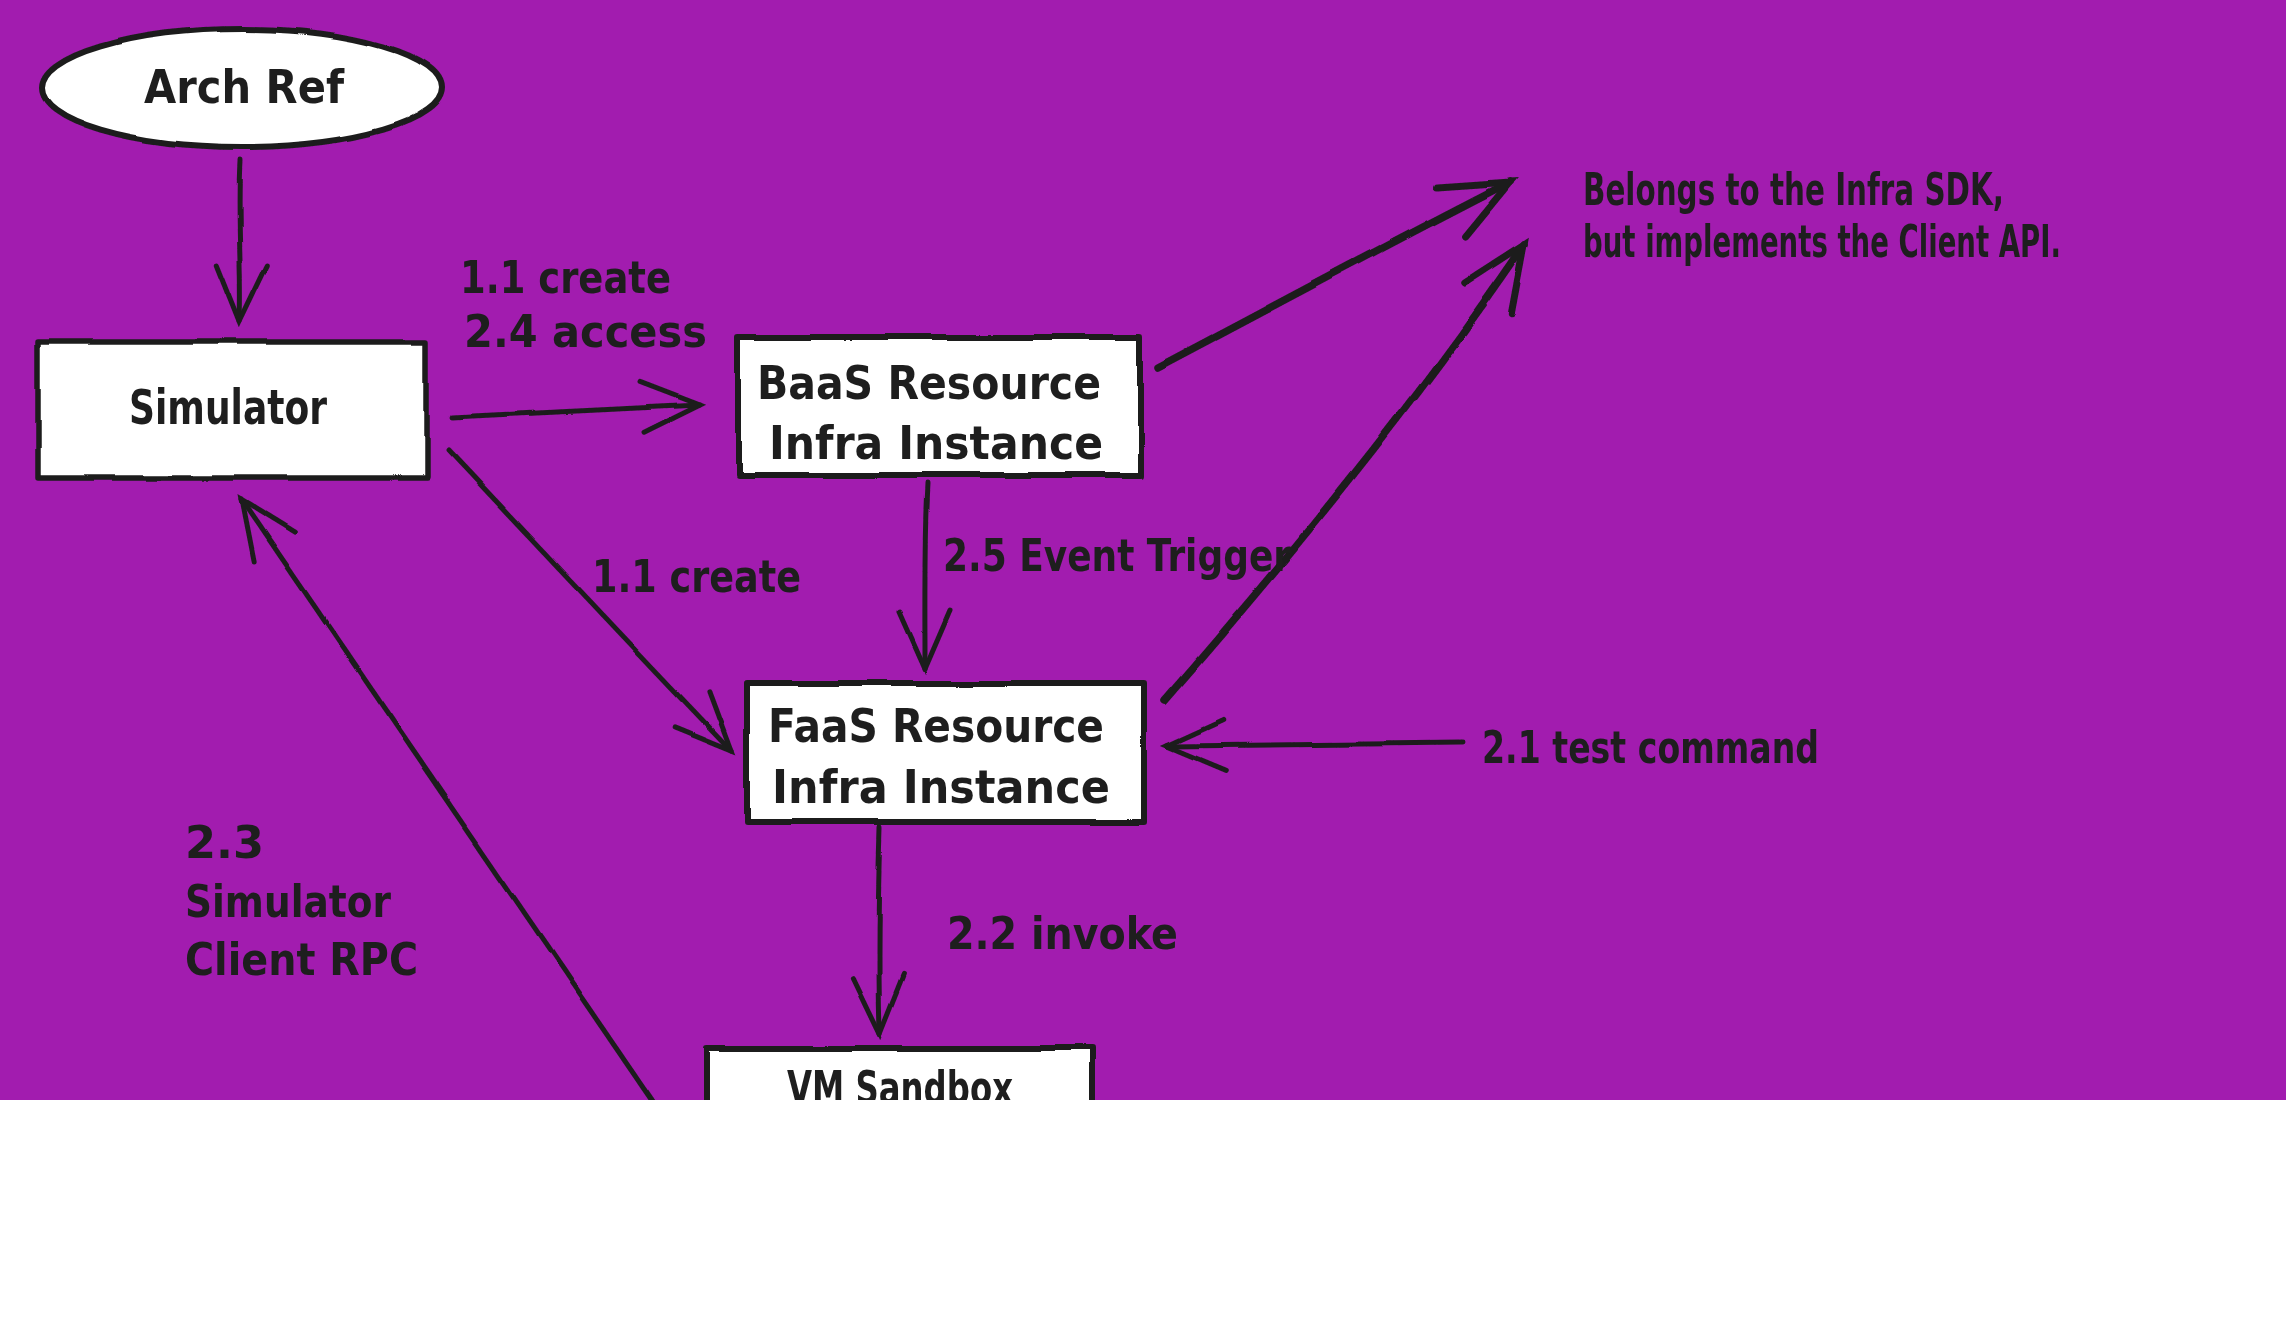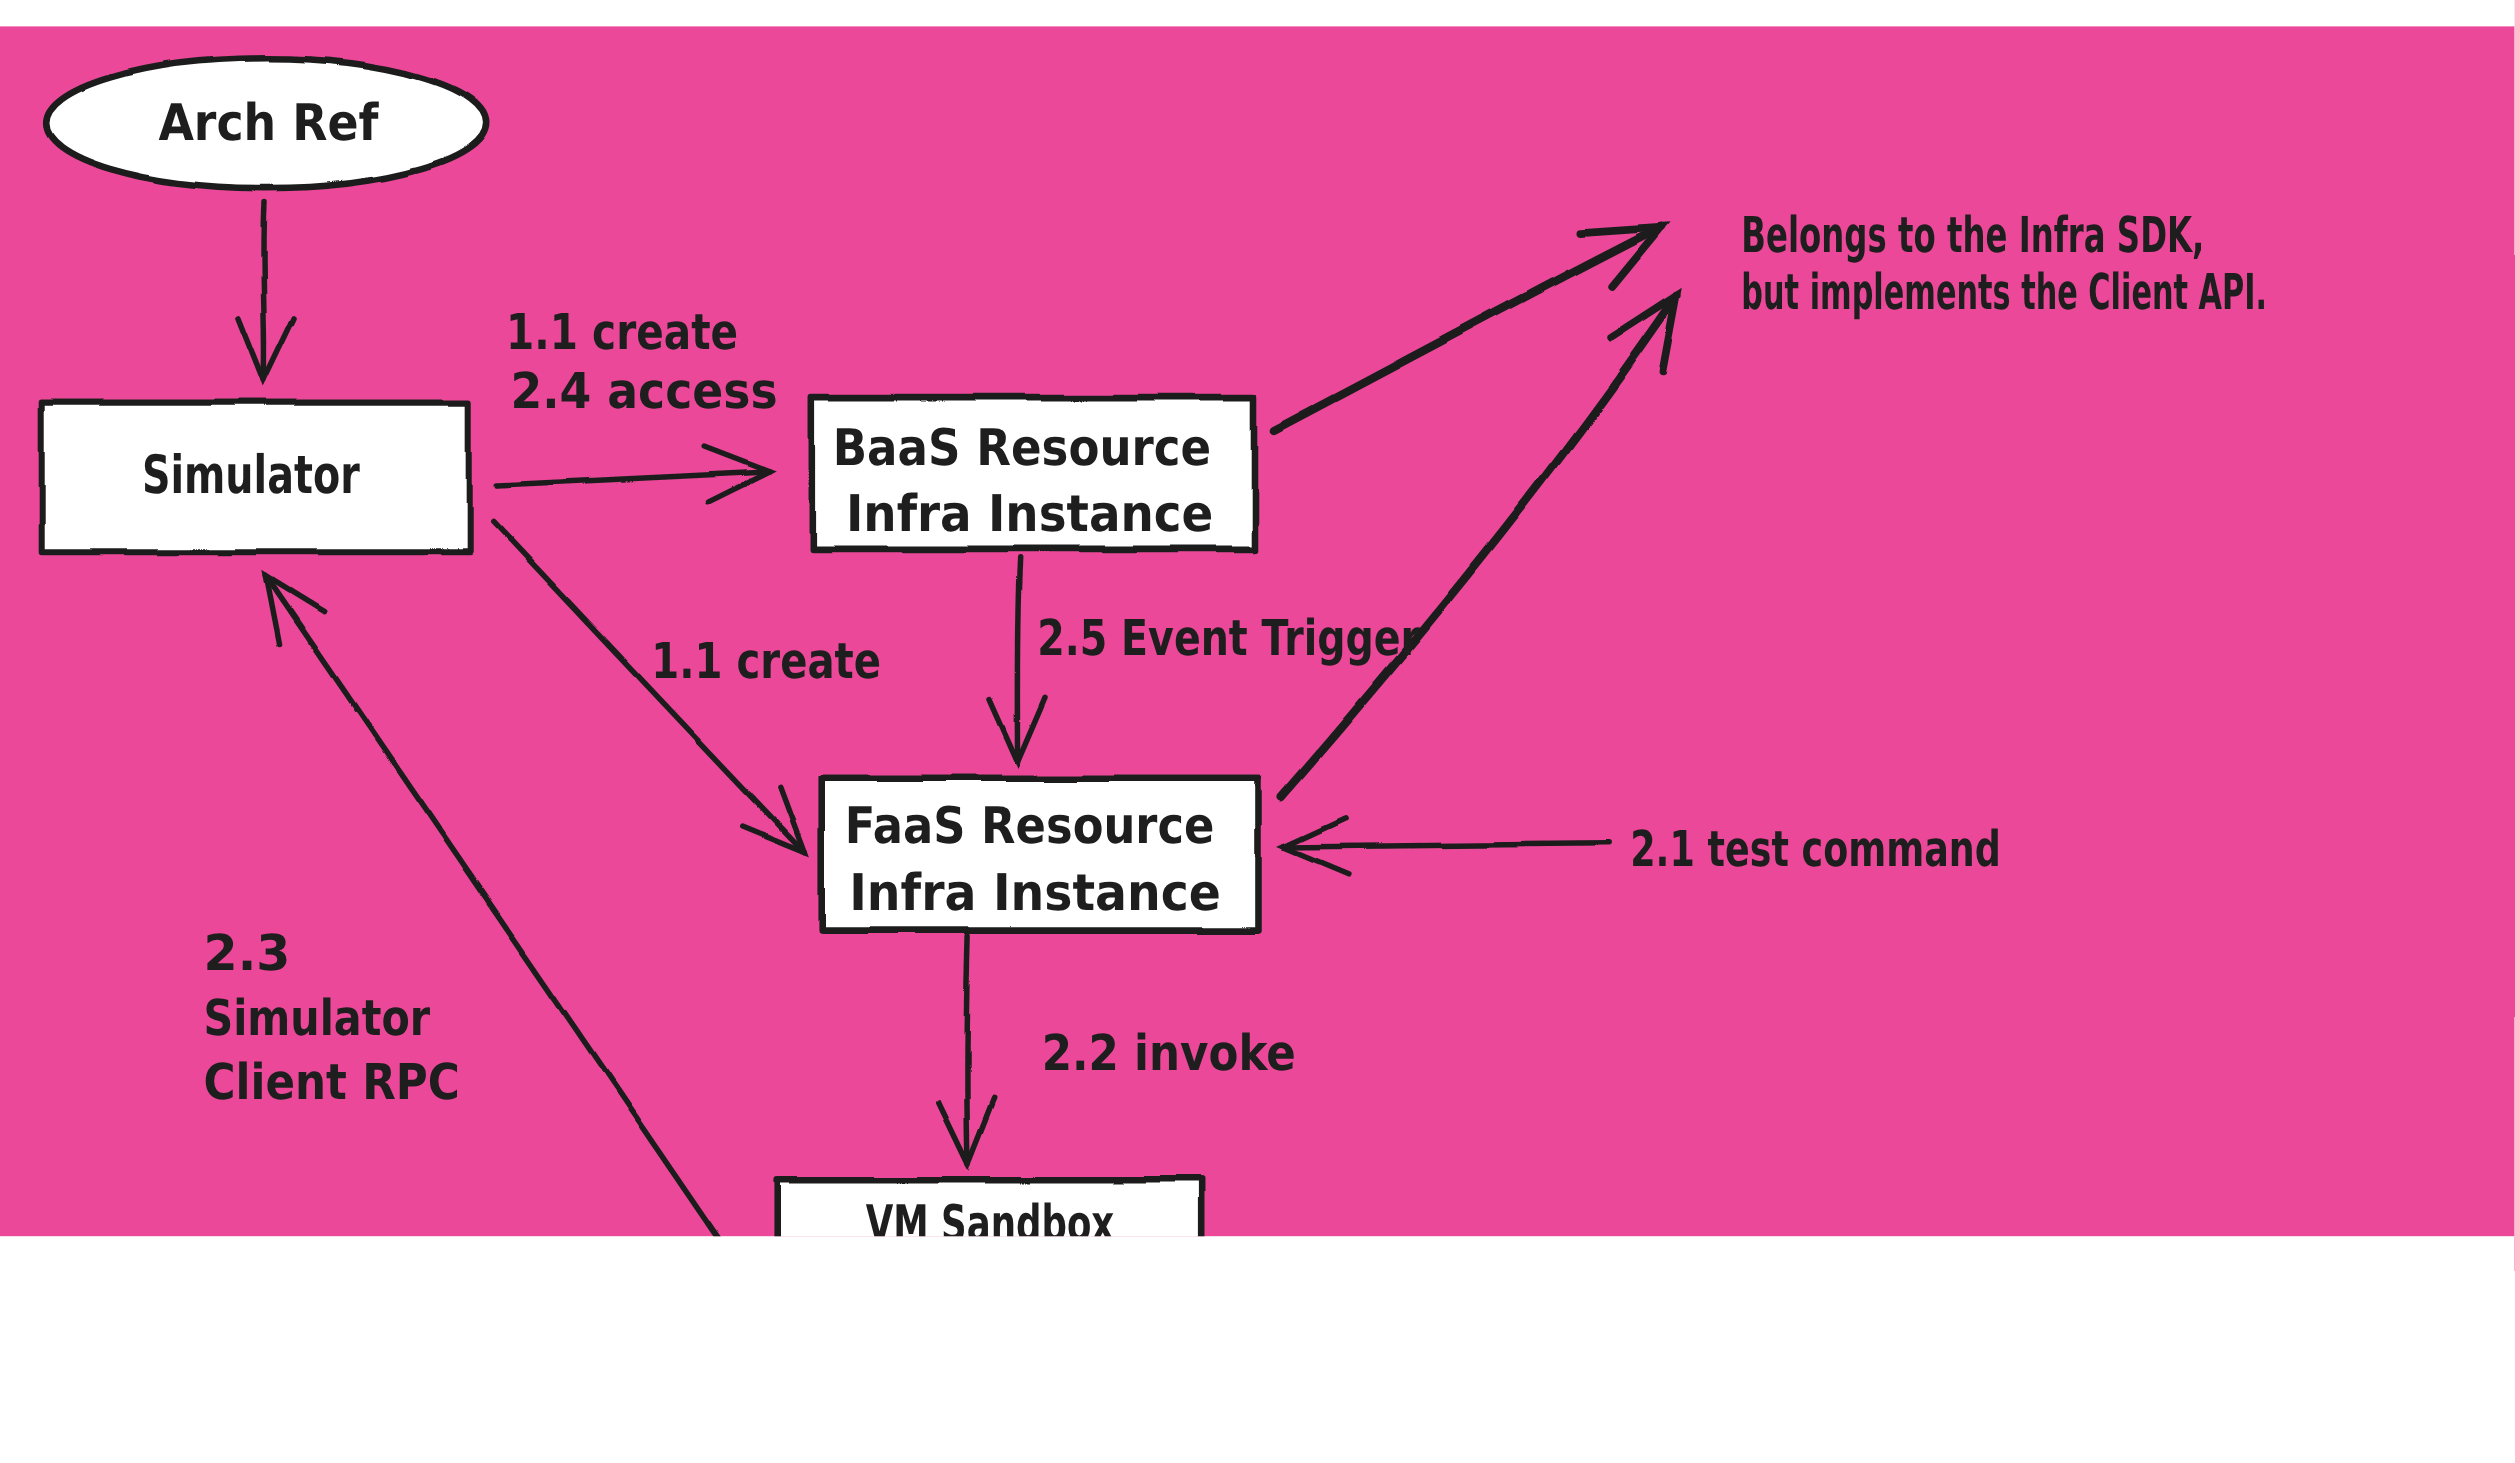--- a/index.html
+++ b/index.html
@@ -4,23 +4,22 @@
 <style>
   html, body {
     margin: 0;
     padding: 0;
     background: #ffffff;
   }
   .canvas {
     position: relative;
     width: 2286px;
     height: 1100px;
-    background: #ec4899;
+    background: #a21caf;
     overflow: hidden;
-    margin-top: 24px;
   }
   svg.diagram {
     display: block;
     width: 2286px;
     height: 1330px;
   }
   .shape {
     fill: #ffffff;
     stroke: #1e1e1e;
     stroke-width: 6;

